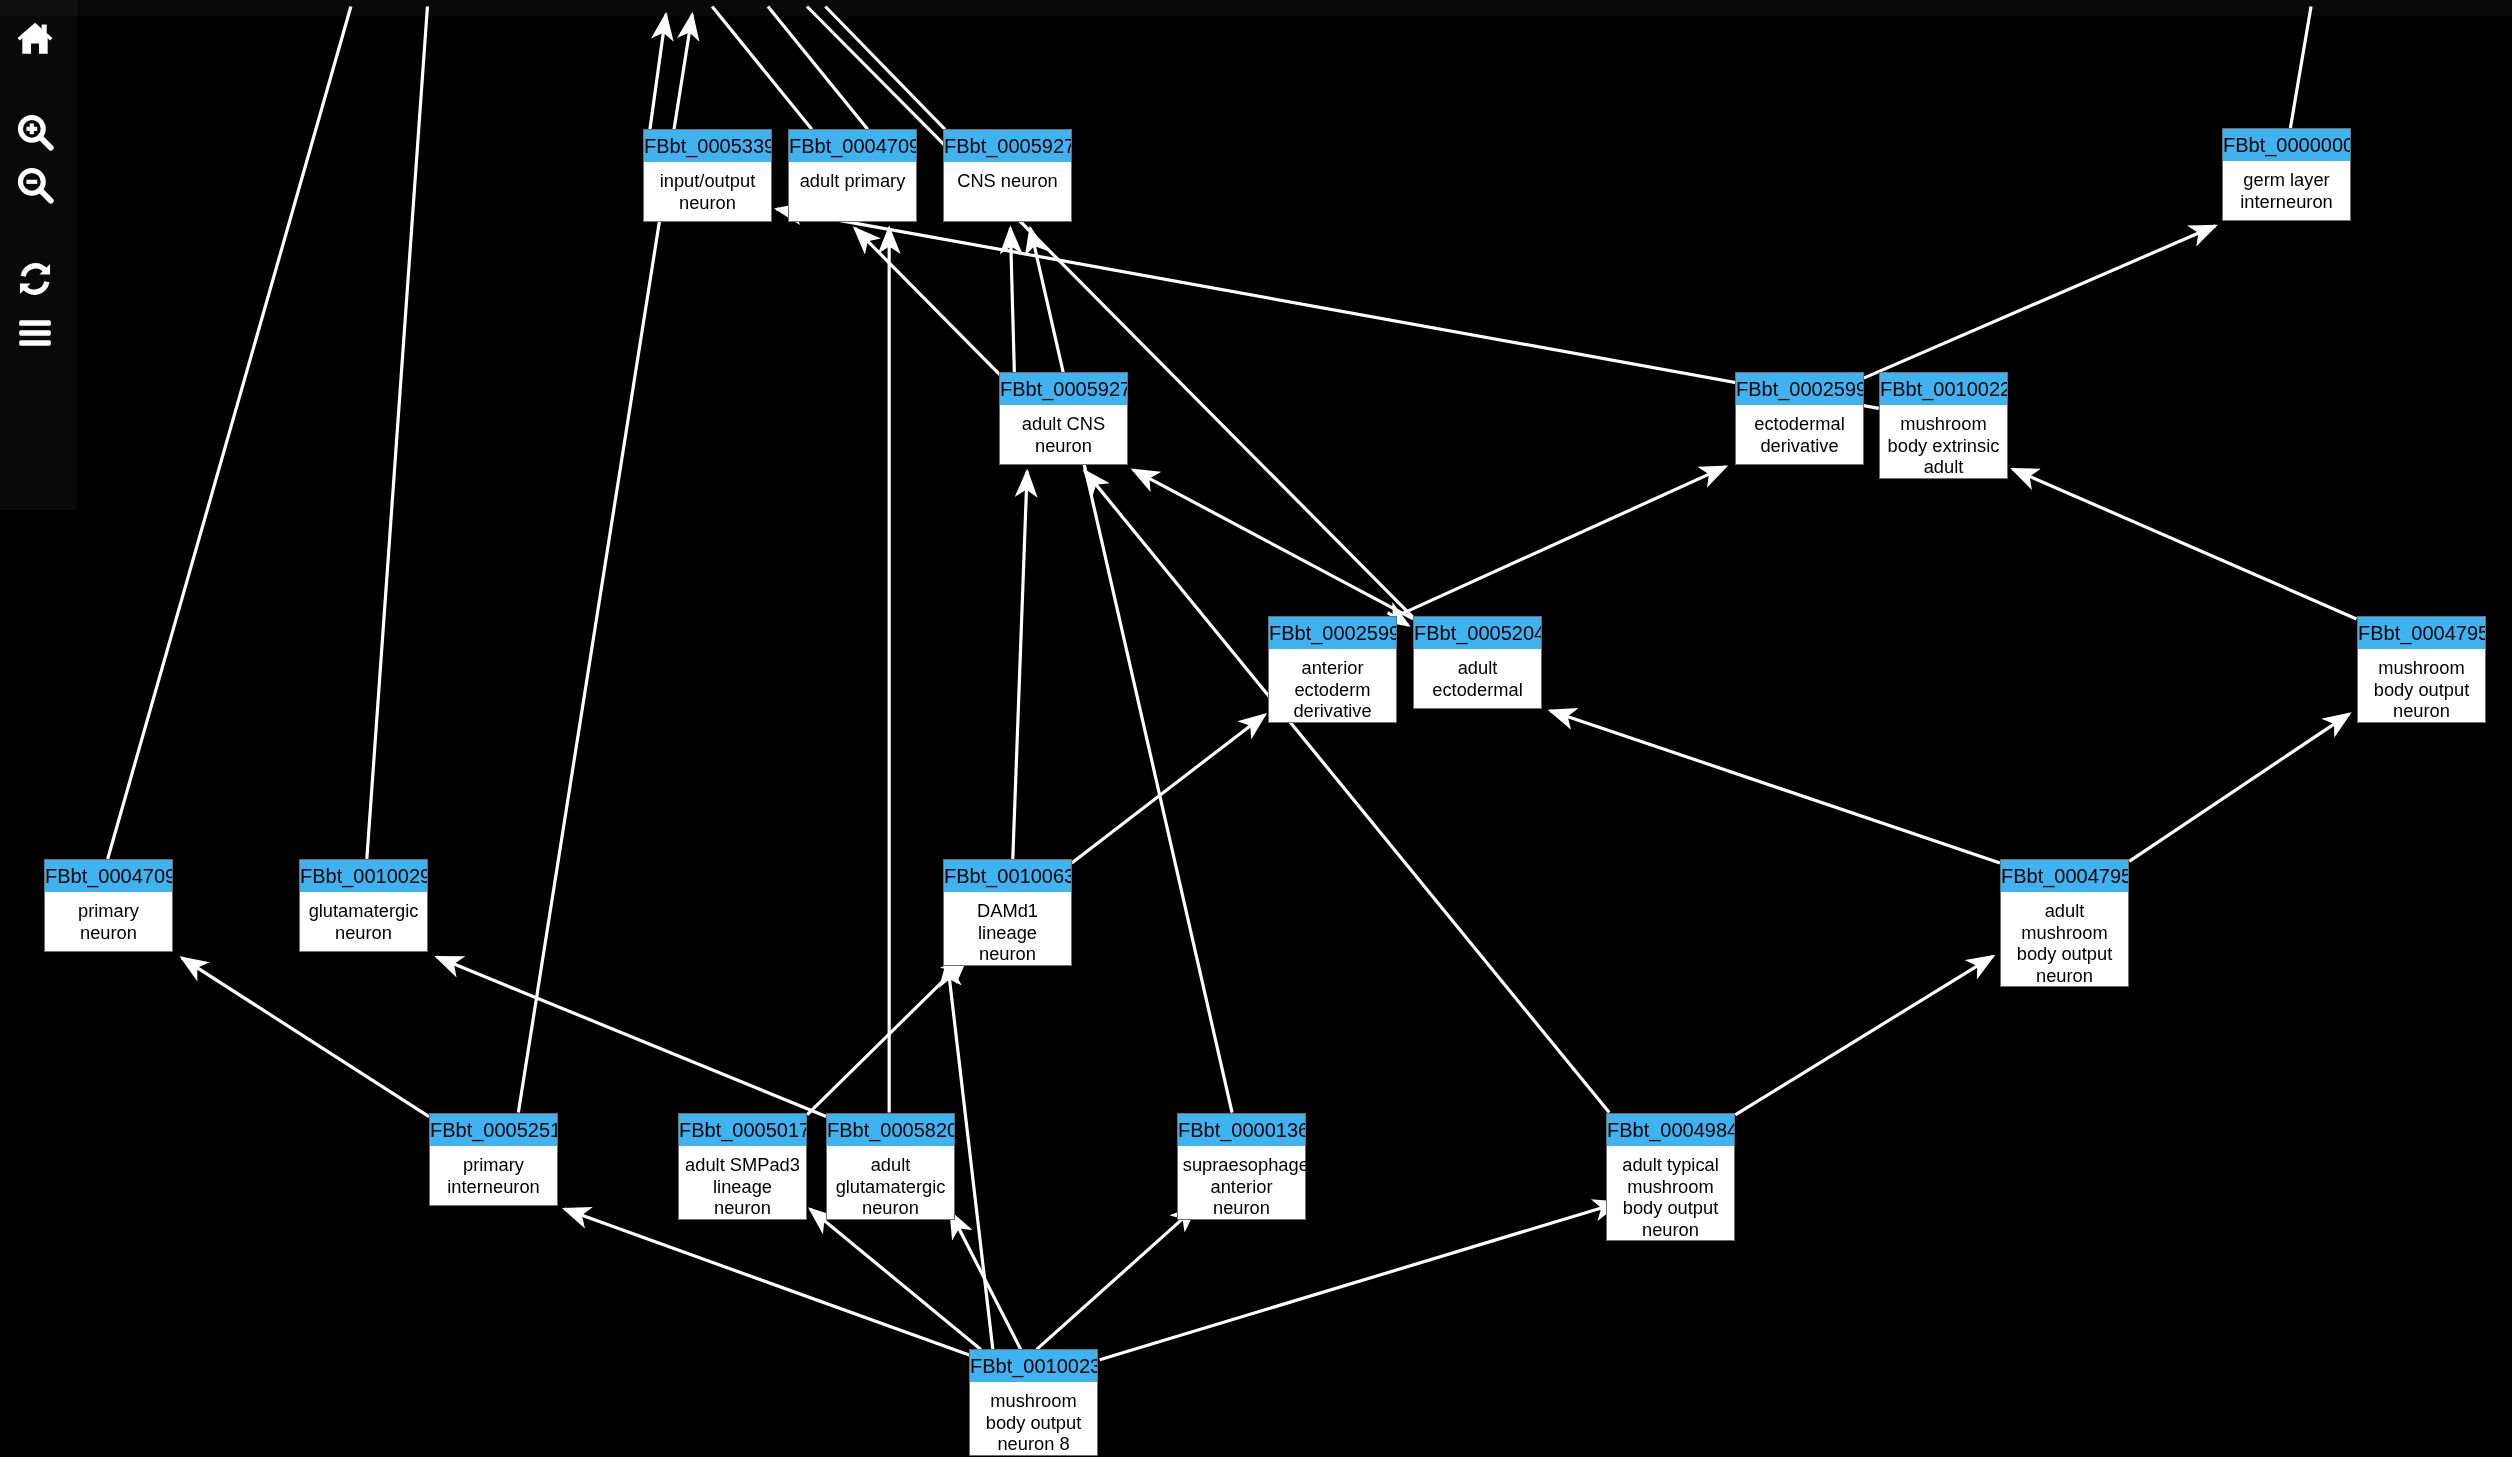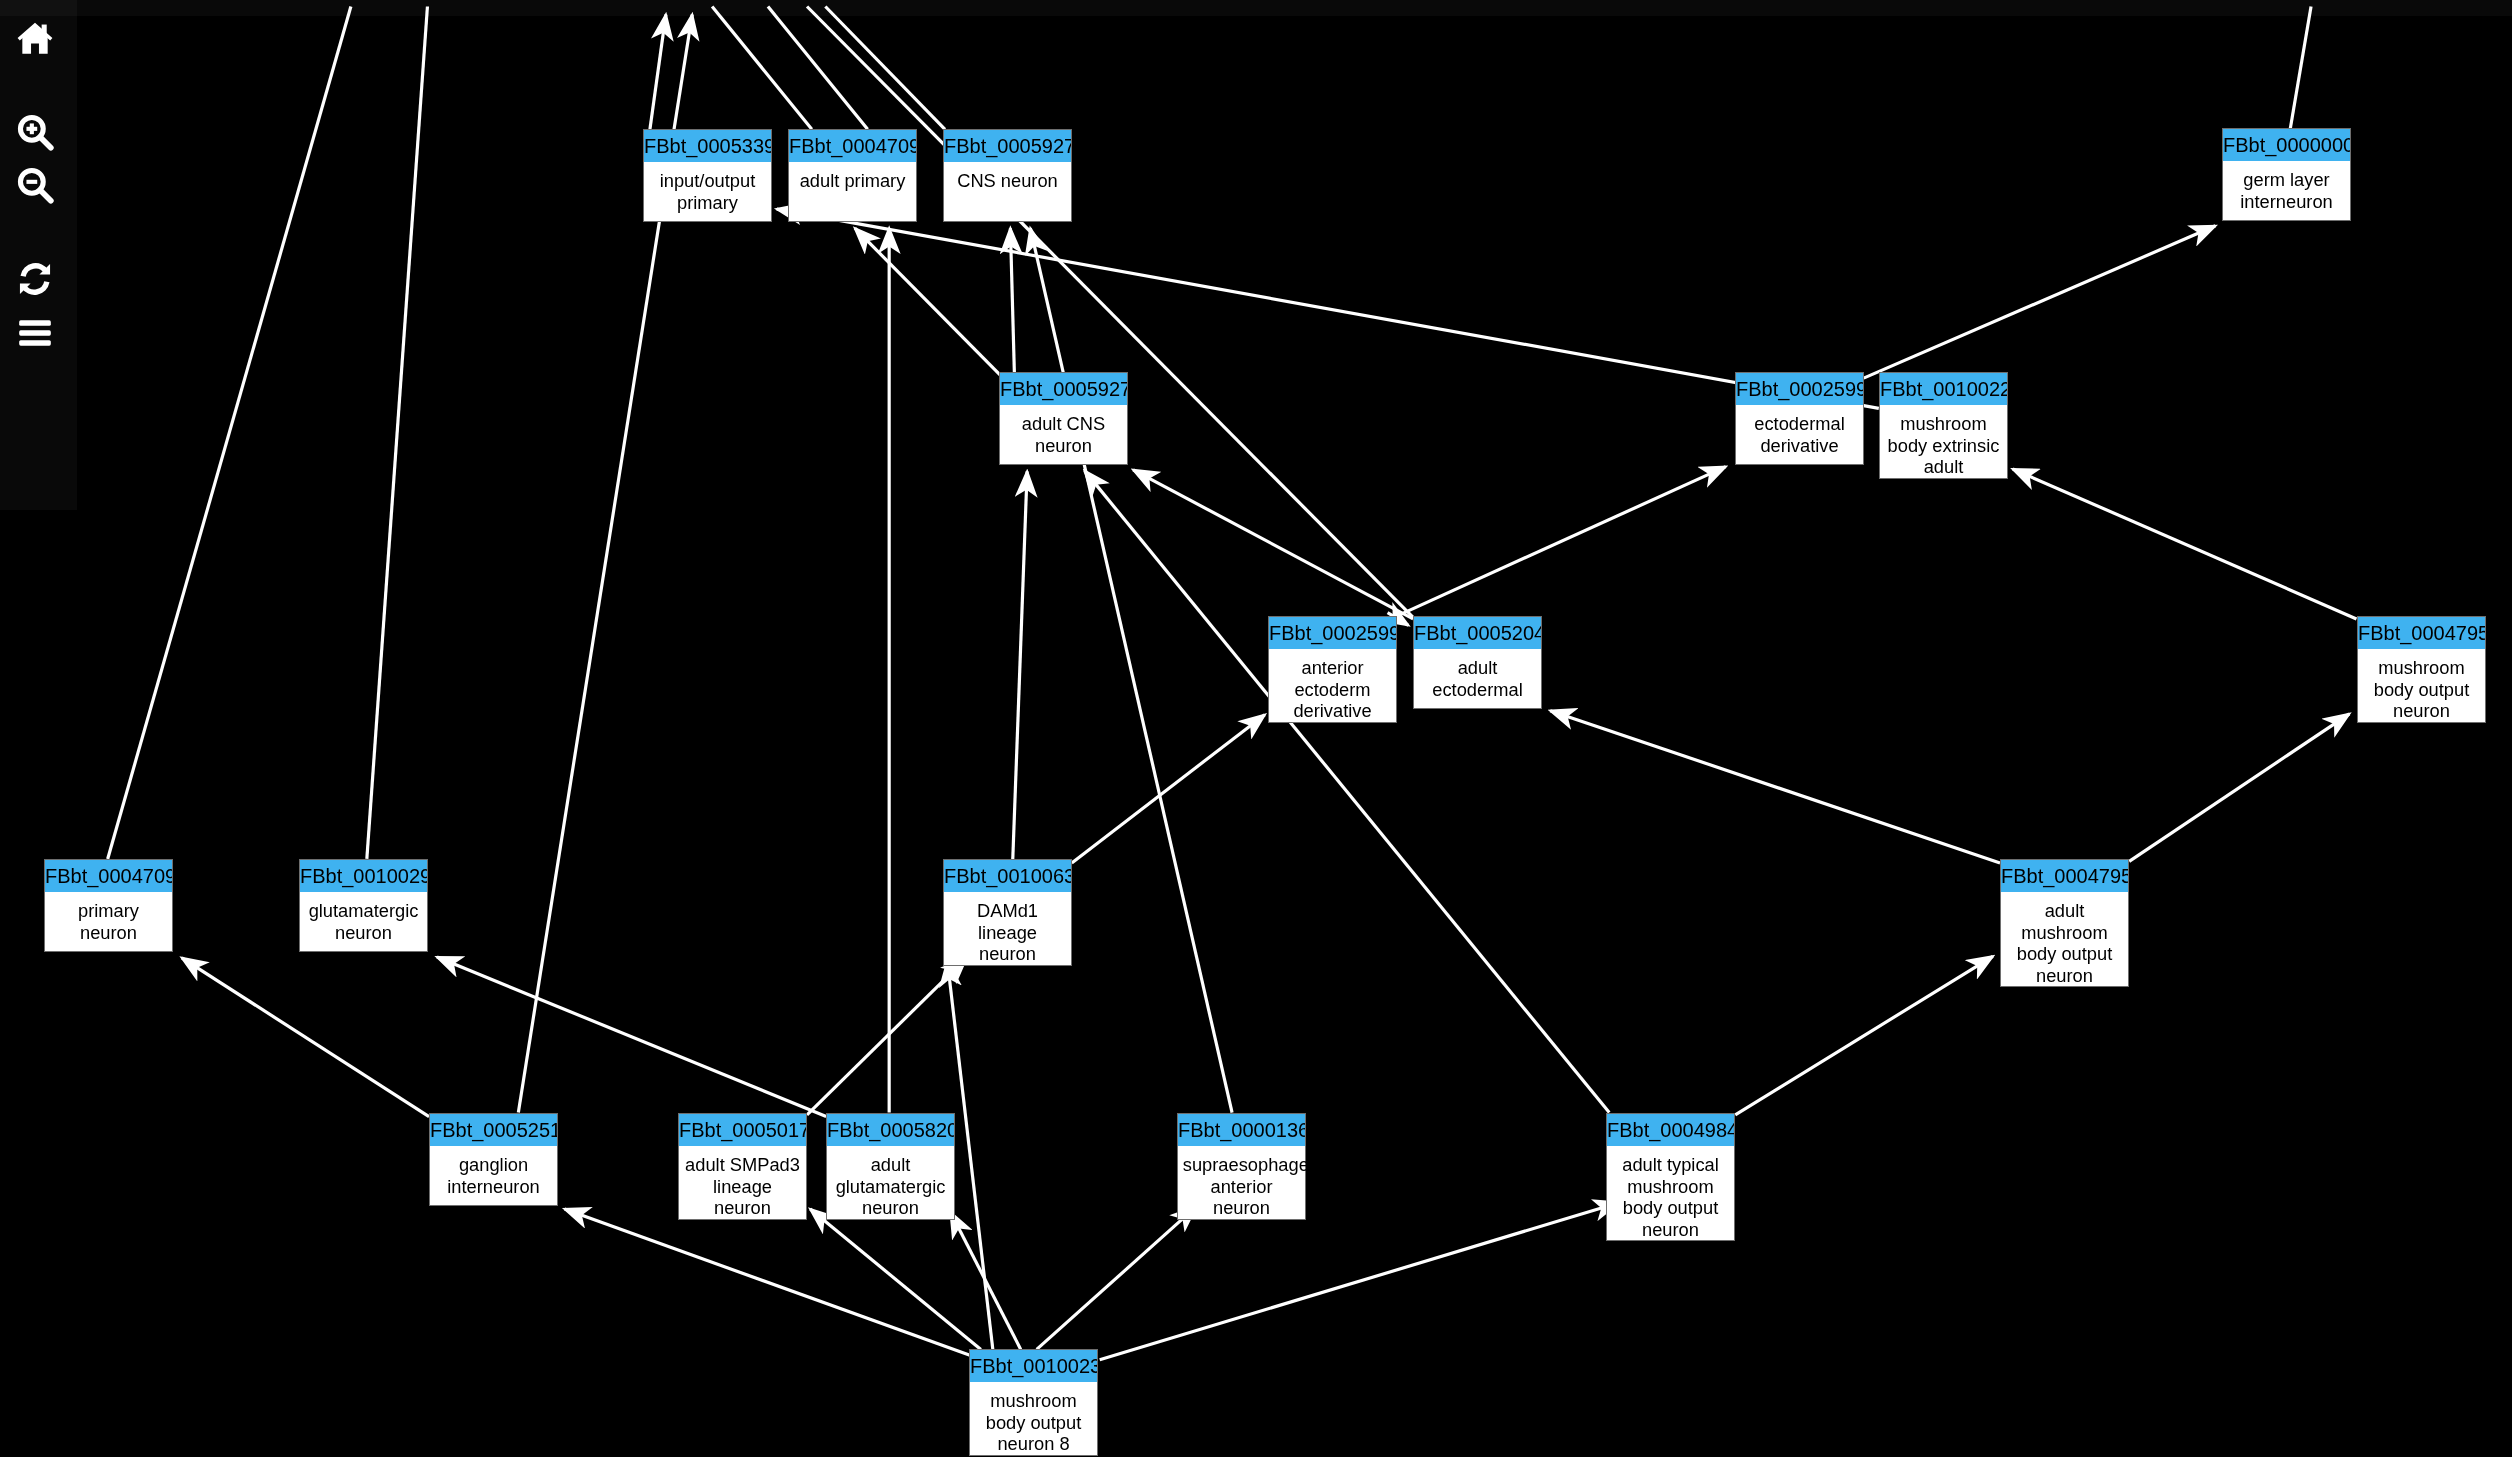--- a/index.html
+++ b/index.html
@@ -63,21 +63,21 @@
         <line x1="1088" y1="162" x2="963" y2="8" stroke="#FFFFFF" stroke-width="4"></line>
         <line x1="1185" y1="162" x2="1035" y2="8" stroke="#FFFFFF" stroke-width="4"></line>
         <line x1="1772" y1="774" x2="1012" y2="8" stroke="#FFFFFF" stroke-width="4"></line>
         <line x1="2872" y1="161" x2="2898" y2="8" stroke="#FFFFFF" stroke-width="4"></line>
       </g>
   </svg>
 
   <div id="nodes">
       <div class="node" style="left: 643px; top: 129px; width: 129px; min-height: 93px; border-color: rgb(110, 110, 110);">
         <div class="node-header" style="background: rgb(63, 178, 240);">FBbt_00053396</div>
-        <div class="node-label">input/output primary</div>
+        <div class="node-label">input/output neuron</div>
       </div>
       <div class="node" style="left: 788px; top: 129px; width: 129px; min-height: 93px; border-color: rgb(110, 110, 110);">
         <div class="node-header" style="background: rgb(63, 178, 240);">FBbt_00047095</div>
         <div class="node-label">adult primary</div>
       </div>
       <div class="node" style="left: 943px; top: 129px; width: 129px; min-height: 93px; border-color: rgb(110, 110, 110);">
         <div class="node-header" style="background: rgb(63, 178, 240);">FBbt_00059271</div>
         <div class="node-label">CNS neuron</div>
       </div>
       <div class="node" style="left: 2222px; top: 128px; width: 129px; min-height: 93px; border-color: rgb(110, 110, 110);">
@@ -119,21 +119,21 @@
       <div class="node" style="left: 943px; top: 859px; width: 129px; min-height: 93px; border-color: rgb(110, 110, 110);">
         <div class="node-header" style="background: rgb(63, 178, 240);">FBbt_00100639</div>
         <div class="node-label">DAMd1 lineage neuron</div>
       </div>
       <div class="node" style="left: 2000px; top: 859px; width: 129px; min-height: 93px; border-color: rgb(110, 110, 110);">
         <div class="node-header" style="background: rgb(63, 178, 240);">FBbt_00047955</div>
         <div class="node-label">adult mushroom body output neuron</div>
       </div>
       <div class="node" style="left: 429px; top: 1113px; width: 129px; min-height: 93px; border-color: rgb(110, 110, 110);">
         <div class="node-header" style="background: rgb(63, 178, 240);">FBbt_00052517</div>
-        <div class="node-label">ganglion interneuron</div>
+        <div class="node-label">primary interneuron</div>
       </div>
       <div class="node" style="left: 678px; top: 1113px; width: 129px; min-height: 93px; border-color: rgb(110, 110, 110);">
         <div class="node-header" style="background: rgb(63, 178, 240);">FBbt_00050174</div>
         <div class="node-label">adult SMPad3 lineage neuron</div>
       </div>
       <div class="node" style="left: 826px; top: 1113px; width: 129px; min-height: 93px; border-color: rgb(110, 110, 110);">
         <div class="node-header" style="background: rgb(63, 178, 240);">FBbt_00058208</div>
         <div class="node-label">adult glutamatergic neuron</div>
       </div>
       <div class="node" style="left: 1177px; top: 1113px; width: 129px; min-height: 93px; border-color: rgb(110, 110, 110);">

